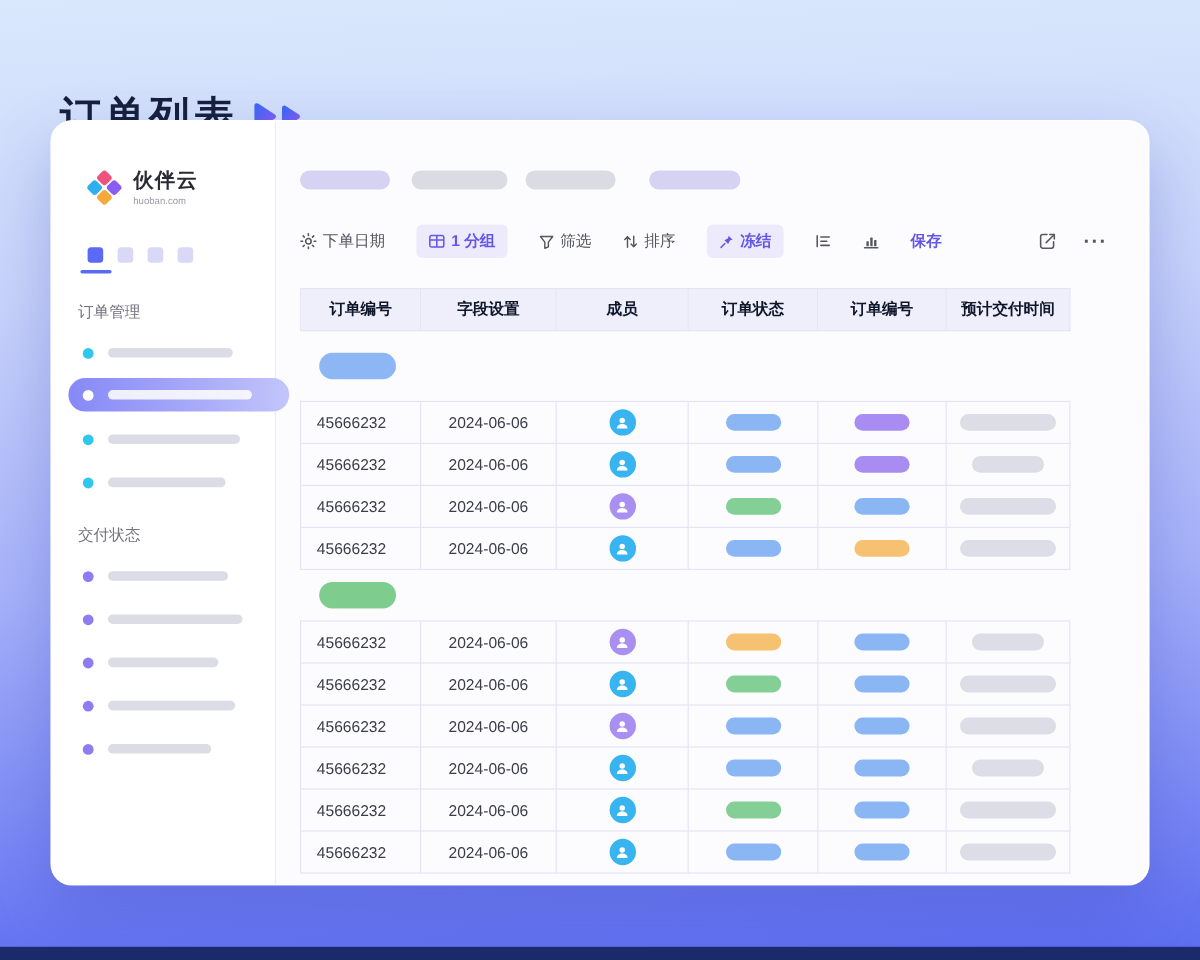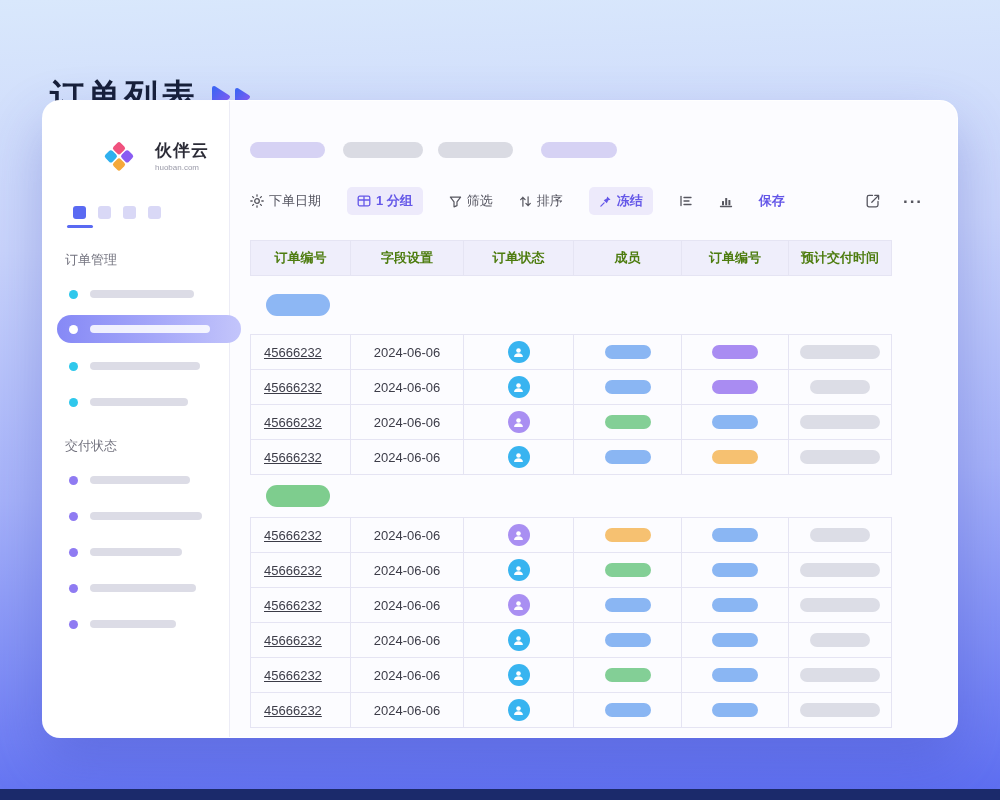--- a/index.html
+++ b/index.html
@@ -21,21 +21,21 @@
   
   .card {
     position:absolute; left:42px; top:100px; width:916px; height:638px;
     background:#fff; border-radius:18px; overflow:hidden; display:flex;
     border:1px solid rgba(255,255,255,.75);
     box-shadow:0 24px 55px rgba(58,70,185,.30);
   }
 
   
   .sidebar { flex:0 0 187px; width:187px; border-right:1px solid #ececf6; padding-top:38px; background:#fff; position:relative; }
-  .logo { display:flex; align-items:center; gap:20px; padding-left:28px;margin-left:32px; }
+  .logo { display:flex; align-items:center; gap:8px; padding-left:28px; }
   .logo-text { display:flex; flex-direction:column; }
   .logo-name { font-size:17px; font-weight:700; color:#2b2b36; letter-spacing:1px; }
   .logo-domain { font-size:8px; color:#9a9aa8; margin-top:1px; }
   .sb-tabs { display:flex; gap:12px; padding-left:30px; margin-top:34px; }
   .sb-tab { width:13px; height:13px; border-radius:3px; background:#d9d8f6; position:relative; cursor:pointer; }
   .sb-tab.active { background:#5a6af2; }
   .sb-tab.active::after { content:""; position:absolute; left:-6px; top:19px; width:26px; height:3px; border-radius:2px; background:#5a6af2; }
   .sb-section { margin-top:32px; }
   .sb-section + .sb-section { margin-top:20px; }
   .sb-label { font-size:13px; color:#73737f; padding-left:22px; margin-bottom:10px; }
@@ -62,31 +62,31 @@
   .tb-more { font-size:17px; font-weight:700; color:#56565f; letter-spacing:1px; cursor:pointer; line-height:1; }
 
   
   .table { margin-top:24px; width:642px; font-size:13px; }
   .grid-row { display:grid; grid-template-columns:100px 113px 110px 108px 107px 103px; }
   .thead { border-left:1px solid #e5e4f3; }
   .thead > .th {
     background:#efeefb; height:36px;
     border-top:1px solid #e5e4f3; border-bottom:1px solid #e5e4f3; border-right:1px solid #e5e4f3;
     display:flex; align-items:center; justify-content:center;
-    font-weight:700; color:#4d7c0f; cursor:pointer;text-align:center;
+    font-weight:700; color:#0f172a; cursor:pointer;text-align:center;
   }
   .group-gap { height:42px; display:flex; align-items:center; padding-left:16px; }
   .group-gap.first { height:58px; }
   .group-pill { width:64px; height:22px; border-radius:11px; display:inline-block; }
   .tbl-section { border-left:1px solid #e5e4f3; border-top:1px solid #e5e4f3; }
   .trow > .td {
     height:35px; border-right:1px solid #e5e4f3; border-bottom:1px solid #e5e4f3;
     display:flex; align-items:center; justify-content:center; color:#3c3c48;
   }
-  .td.c-order { justify-content:flex-start; padding-left:13px;text-decoration:underline; }
+  .td.c-order { justify-content:flex-start; padding-left:13px; }
   .avatar { width:22px; height:22px; border-radius:50%; display:flex; align-items:center; justify-content:center; overflow:hidden; }
   .pill { height:14px; border-radius:7px; display:inline-block; }
   .pill.status { width:46px; }
 </style>
 </head>
 <body>
 
 <div class="page">
 
   <div class="page-header">
@@ -268,22 +268,22 @@
             </svg>
           </span>
           <span class="tb-more">···</span>
         </div>
       </div>
 
       <div class="table">
         <div class="grid-row thead">
           <div class="th">订单编号</div>
           <div class="th">字段设置</div>
+          <div class="th">成员</div>
           <div class="th">订单状态</div>
-          <div class="th">成员</div>
           <div class="th">订单编号</div>
           <div class="th">预计交付时间</div>
         </div>
         <div id="table-body">
             <div class="group-gap first">
               <span class="group-pill" style="background: rgb(141, 183, 244);"></span>
             </div>
             <div class="tbl-section">
               <div class="grid-row trow">
                 <div class="td c-order">45666232</div>

